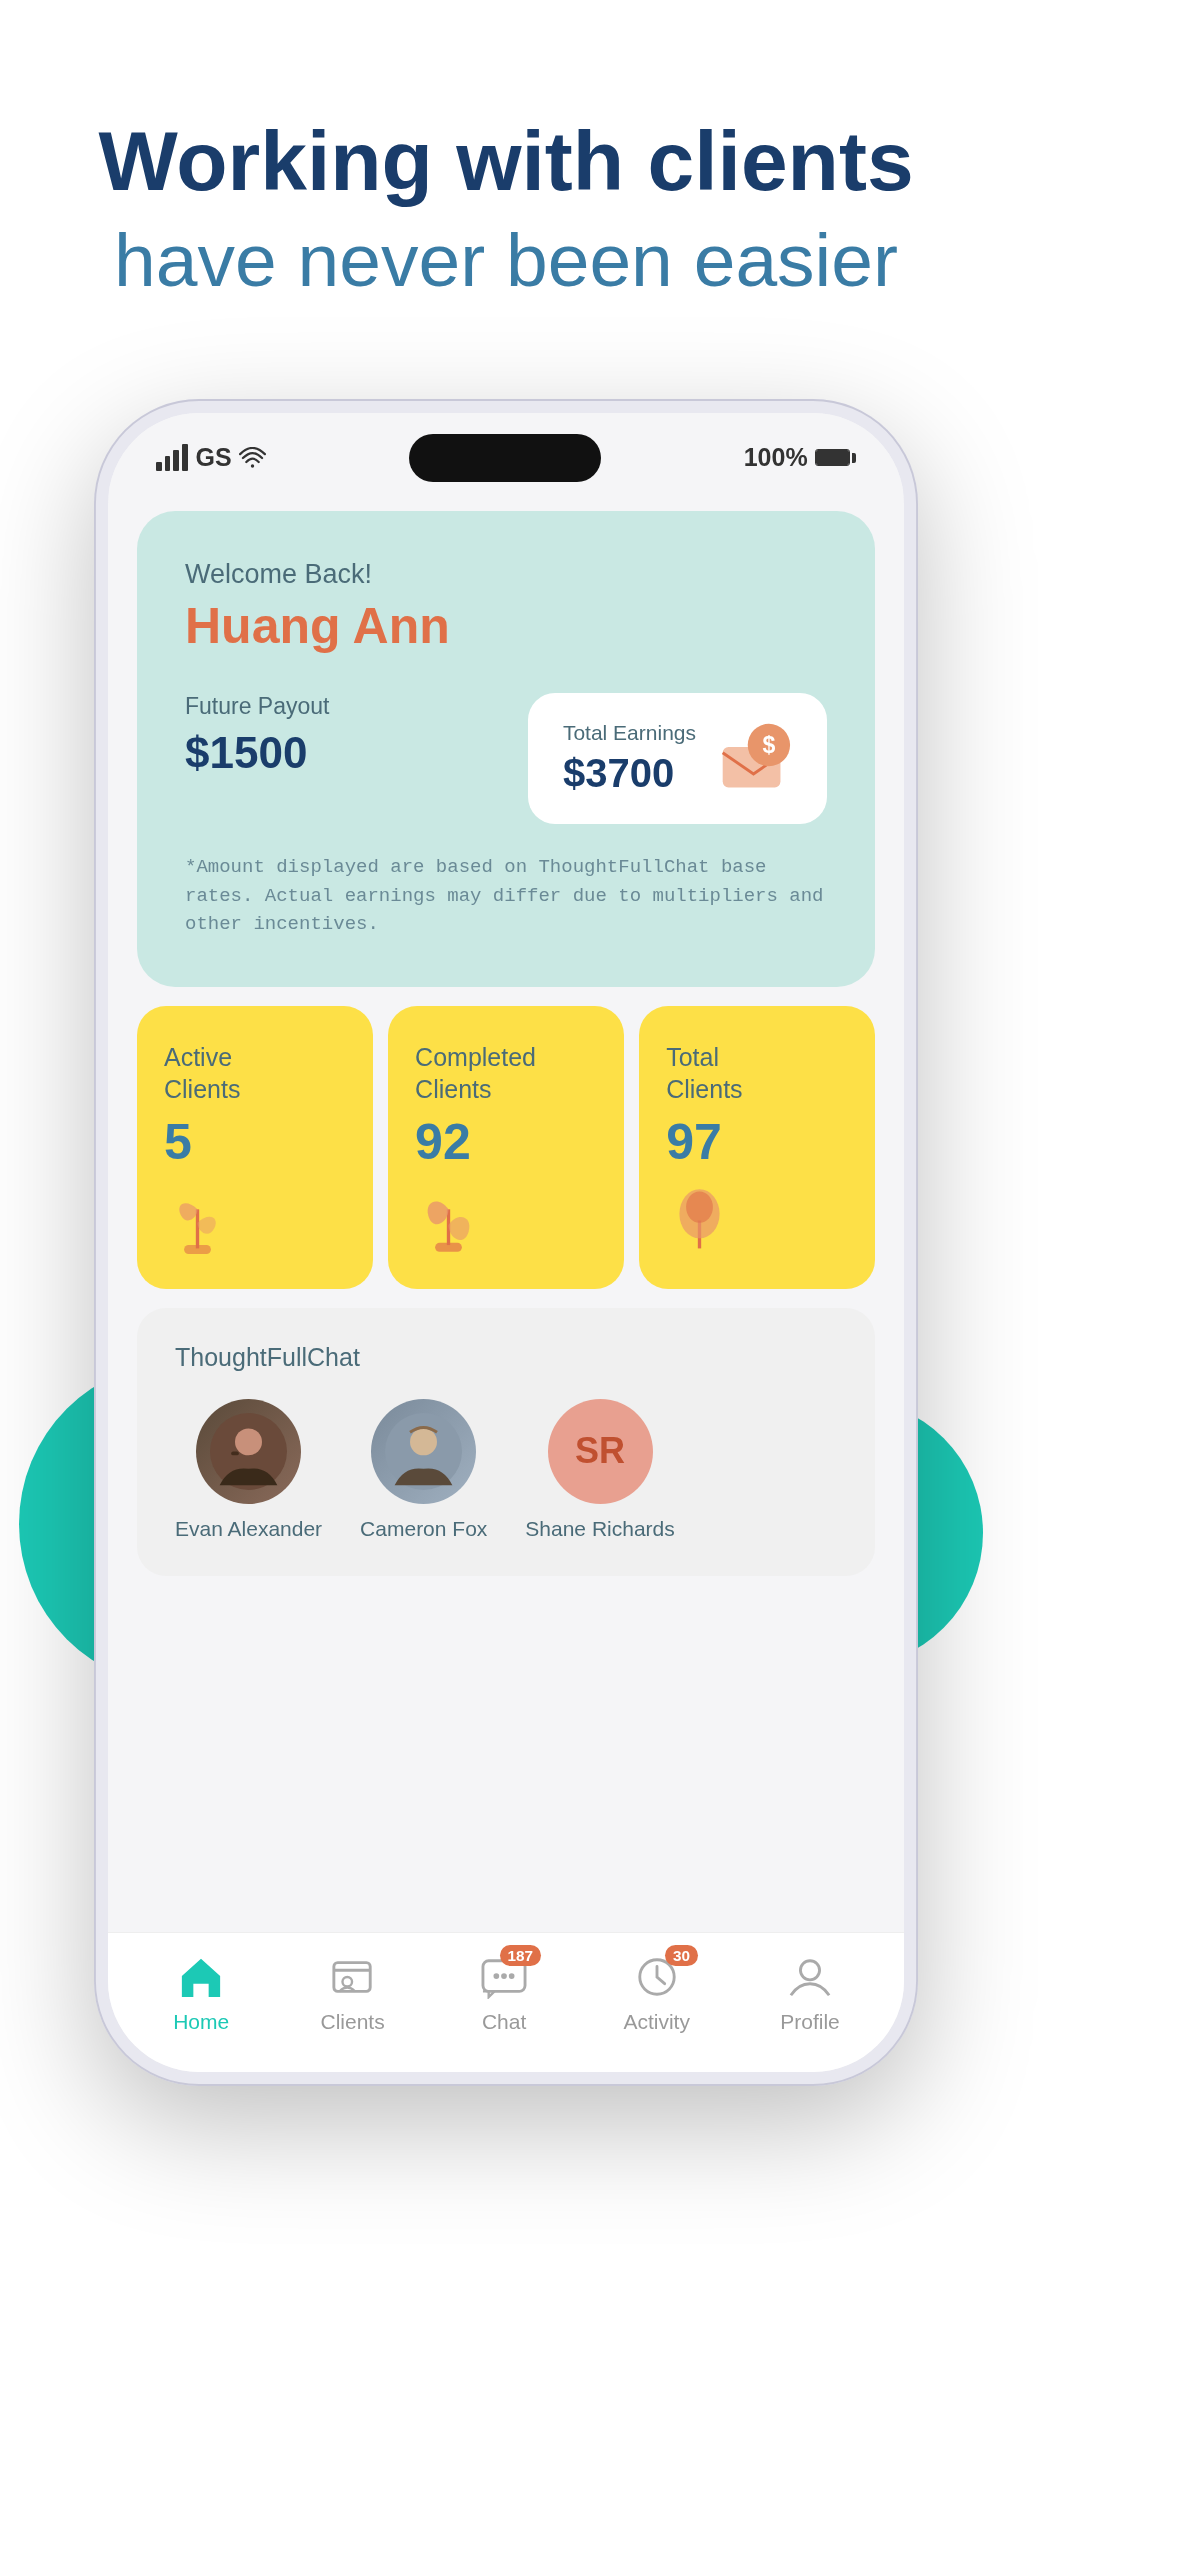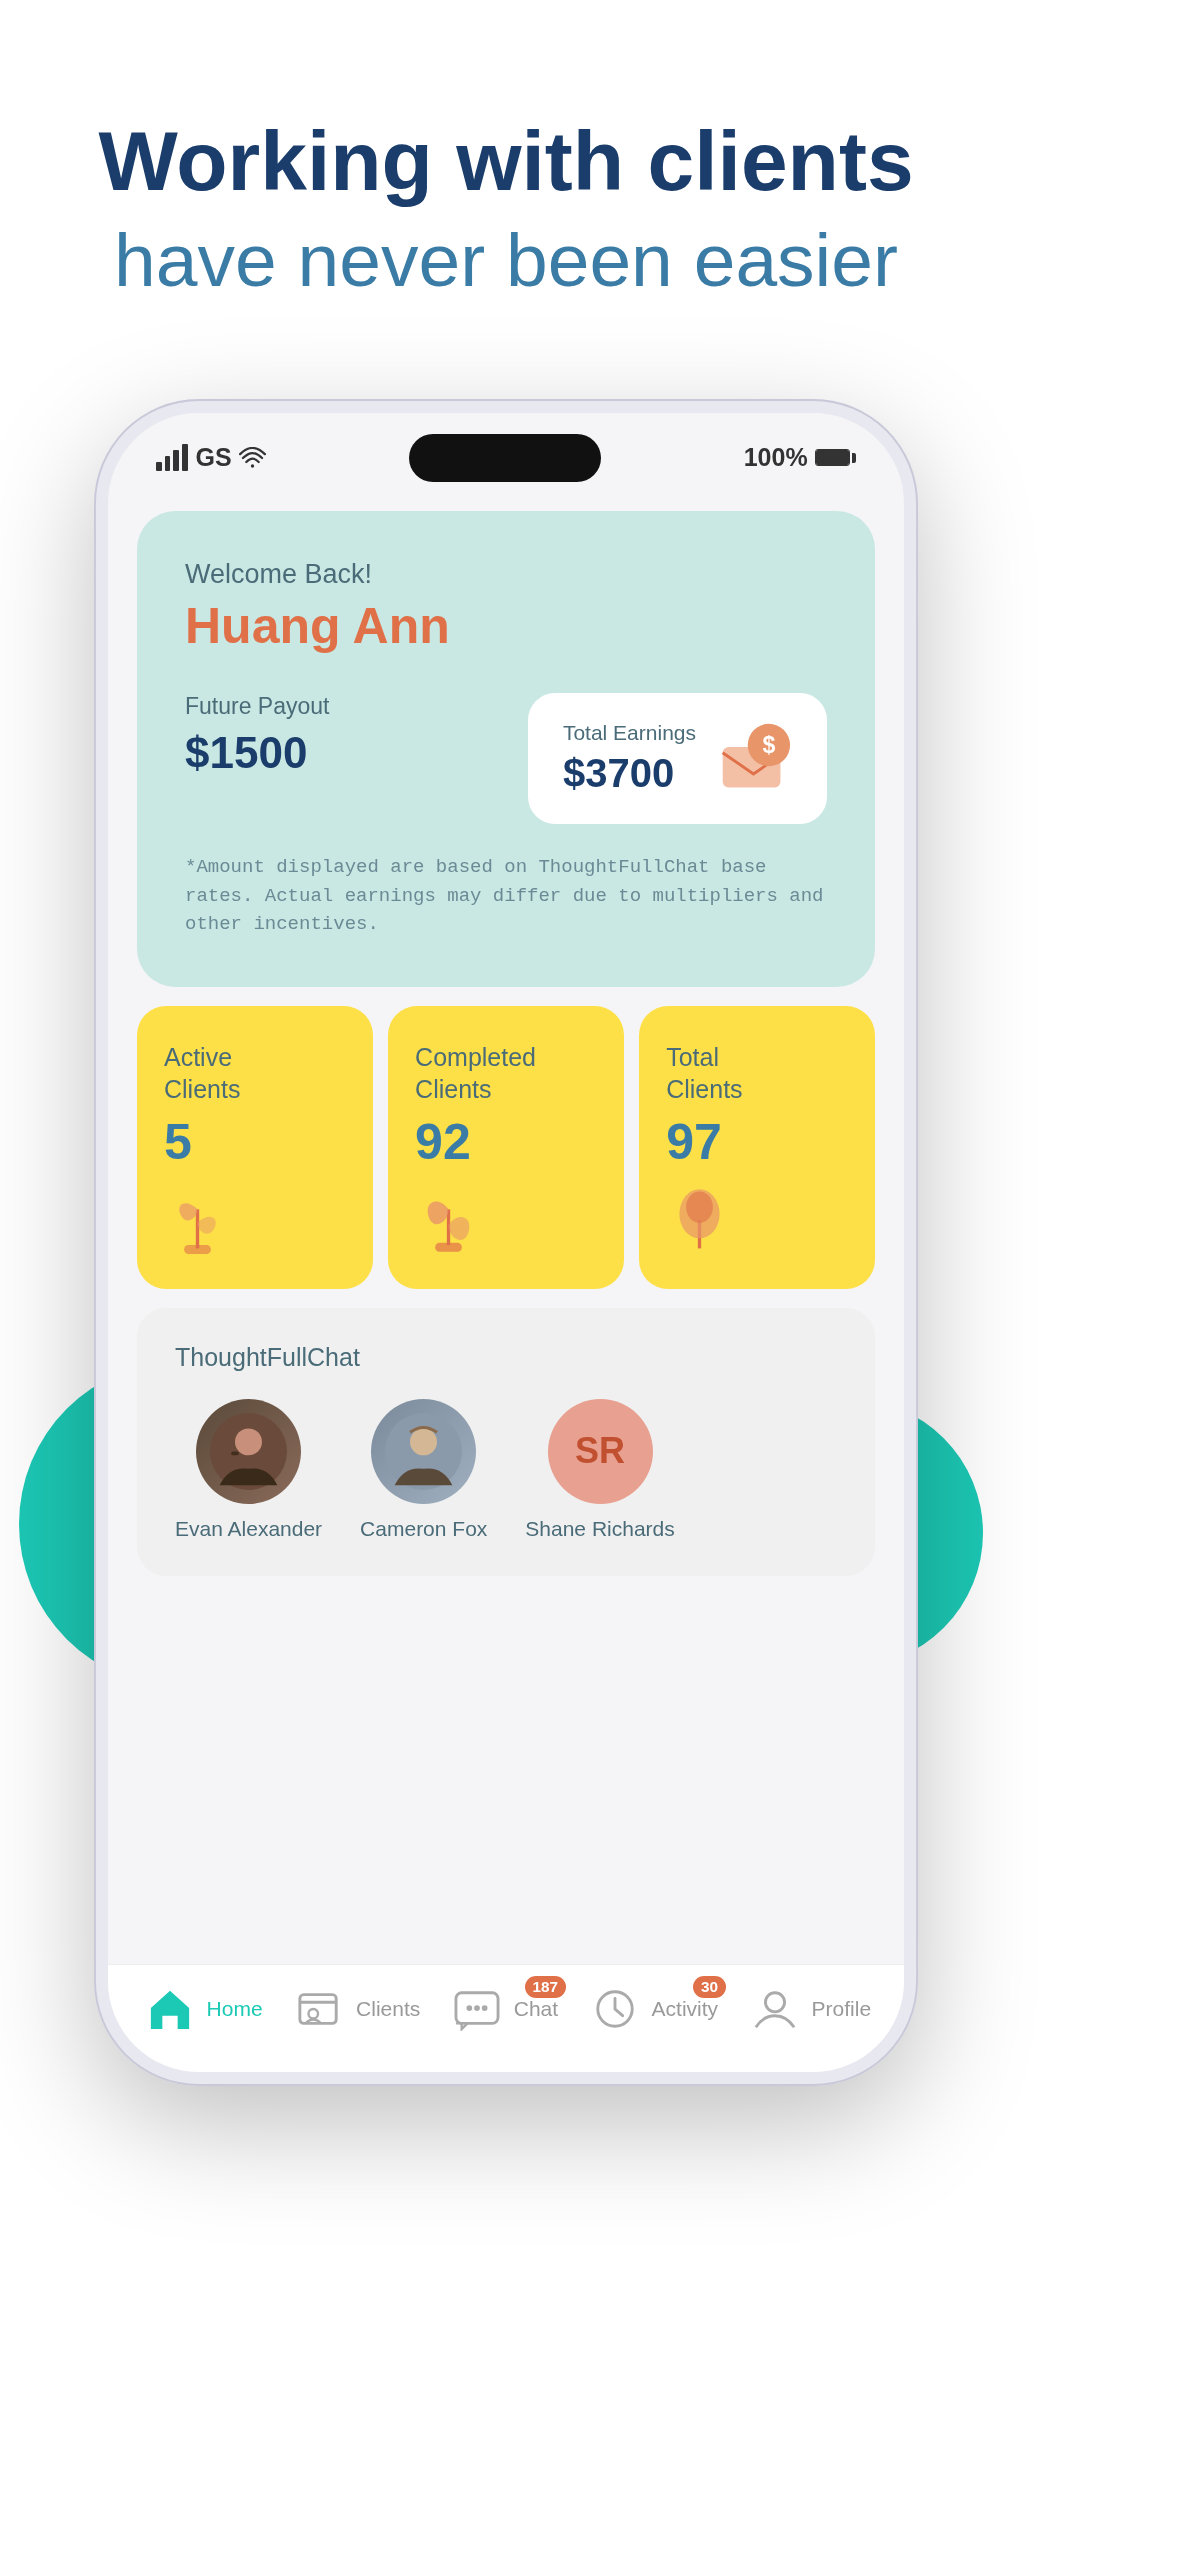--- a/index.html
+++ b/index.html
@@ -329,21 +329,21 @@
       background: #fff;
       border-top: 1px solid #eee;
       display: flex;
       justify-content: space-around;
       align-items: center;
       padding: 19px 19px 38px;
       flex-shrink: 0;
     }
     .nav-item {
       display: flex;
-      flex-direction: row;
+      flex-direction: column;
       align-items: center;
       gap: 7.7px;
       position: relative;
     }
     .nav-icon {
       width: 58px;
       height: 50px;
       display: flex;
       align-items: center;
       justify-content: center;

